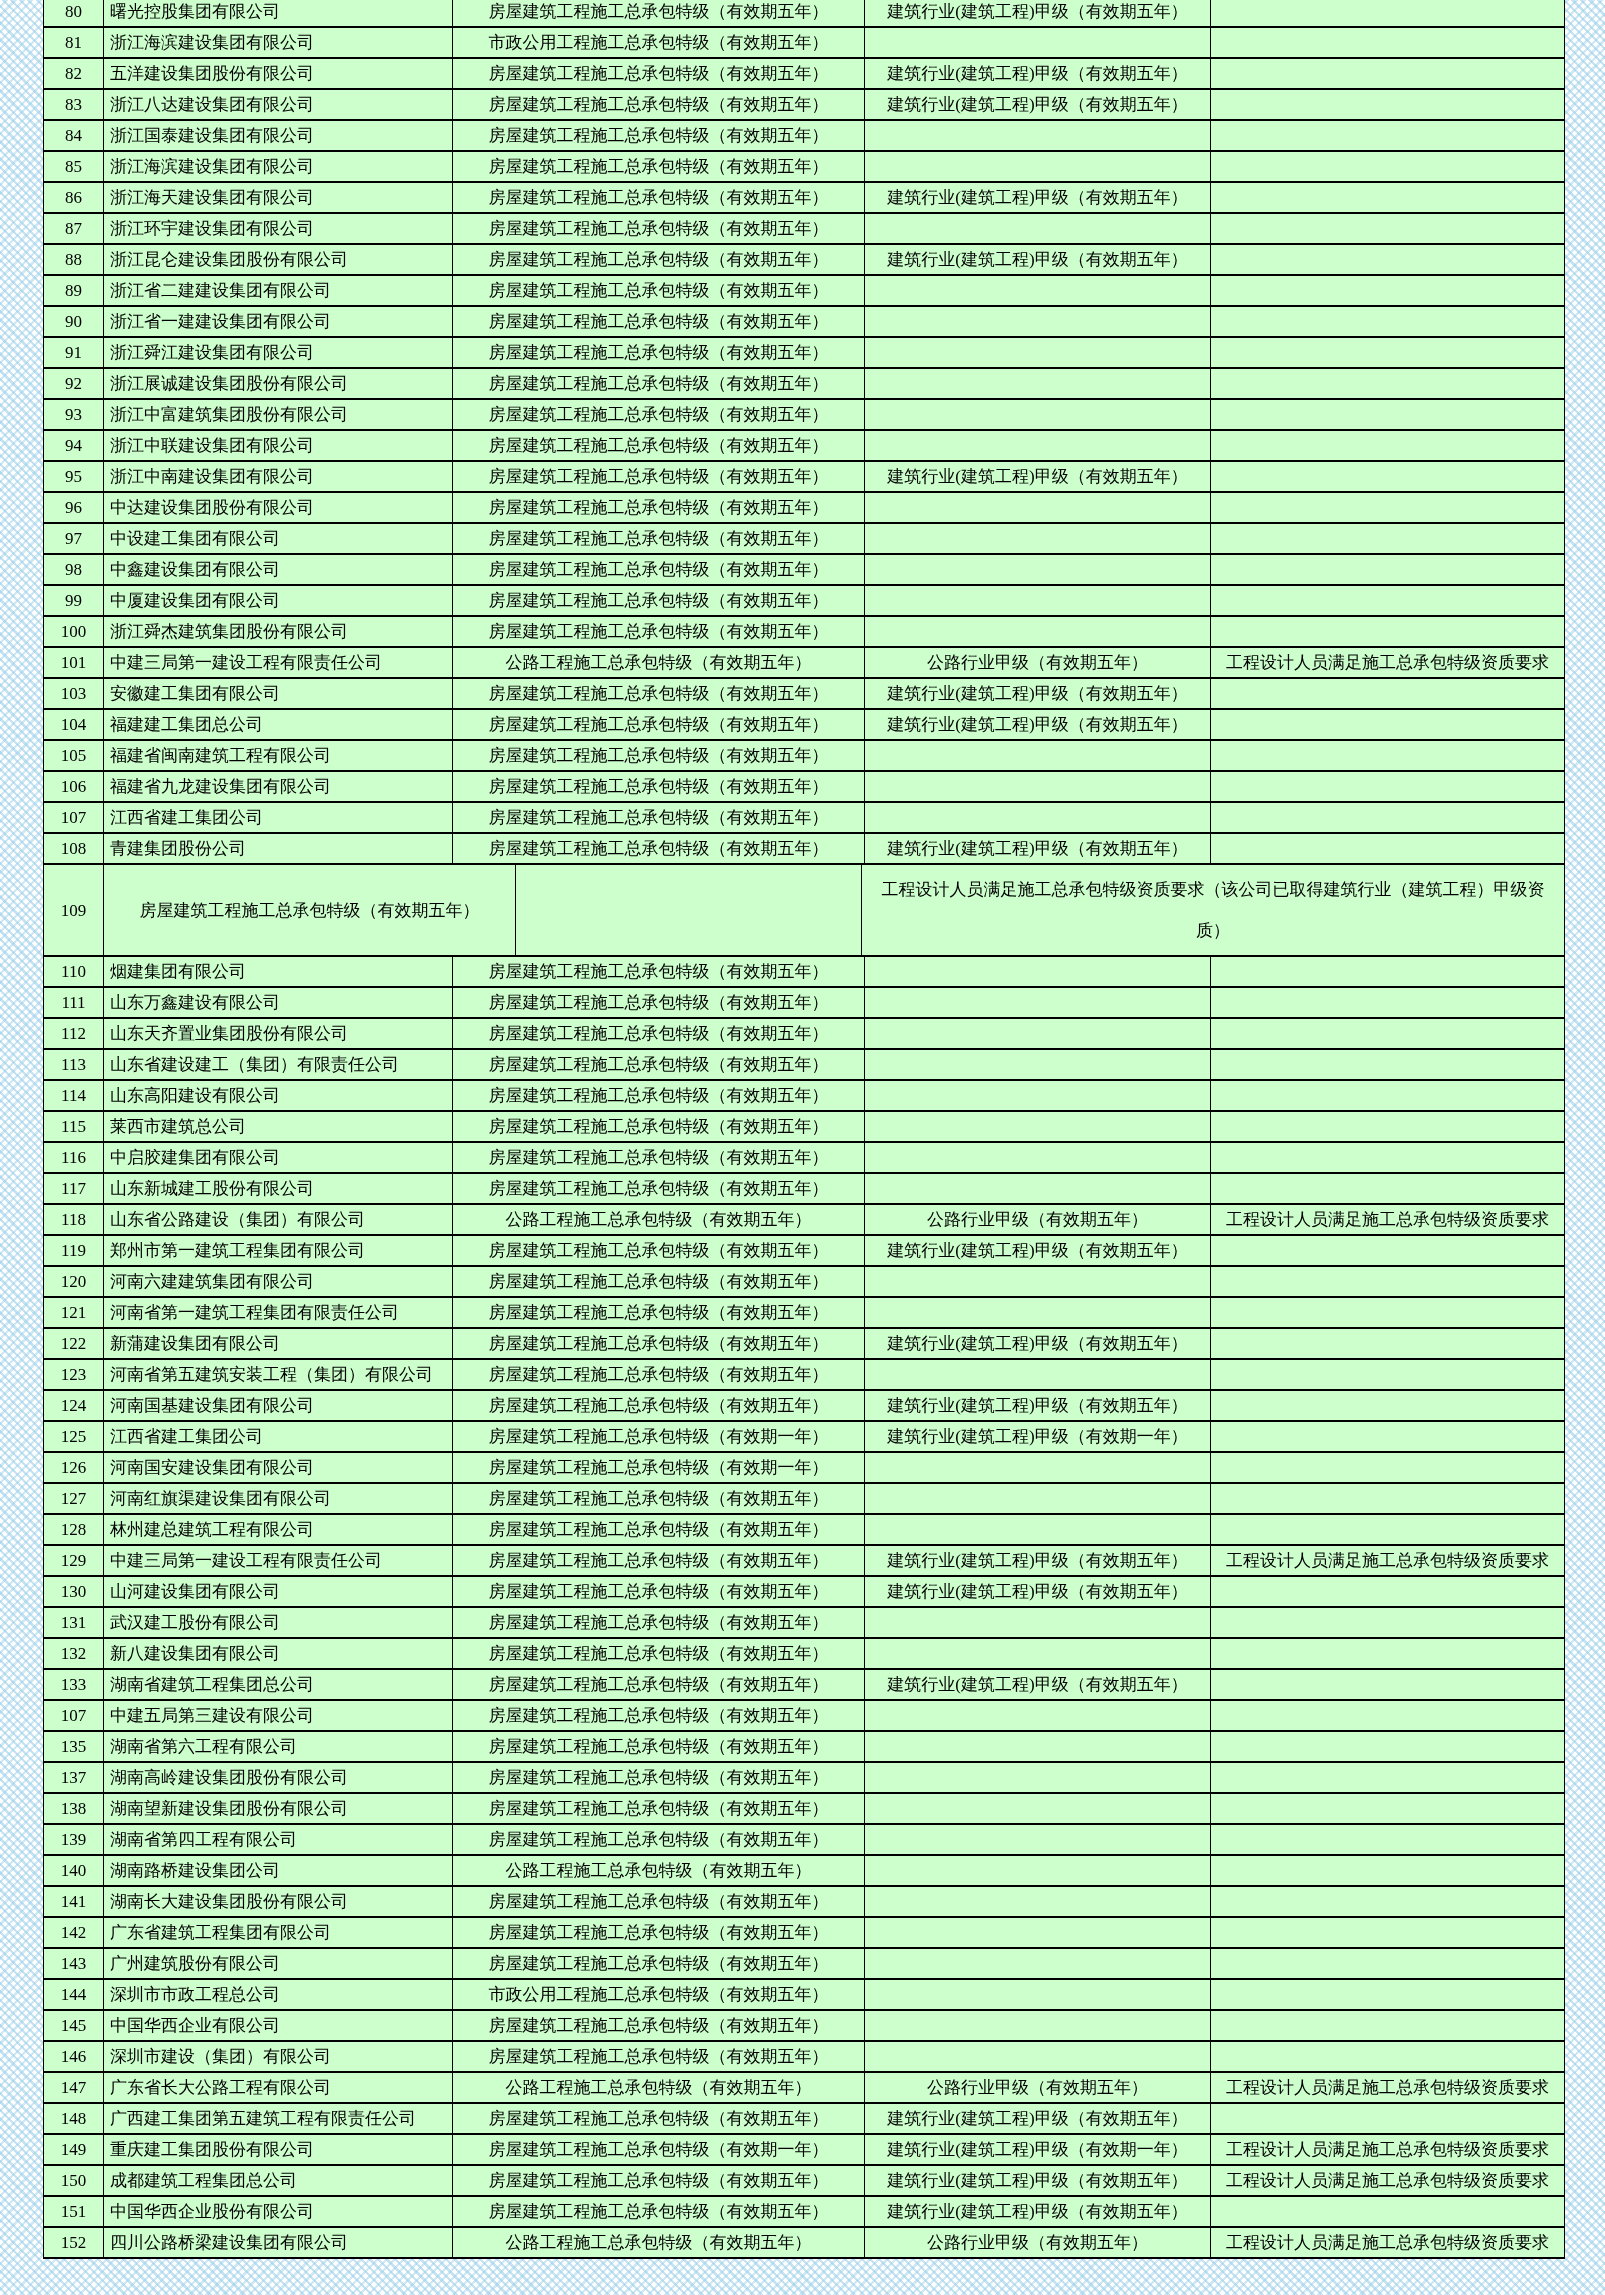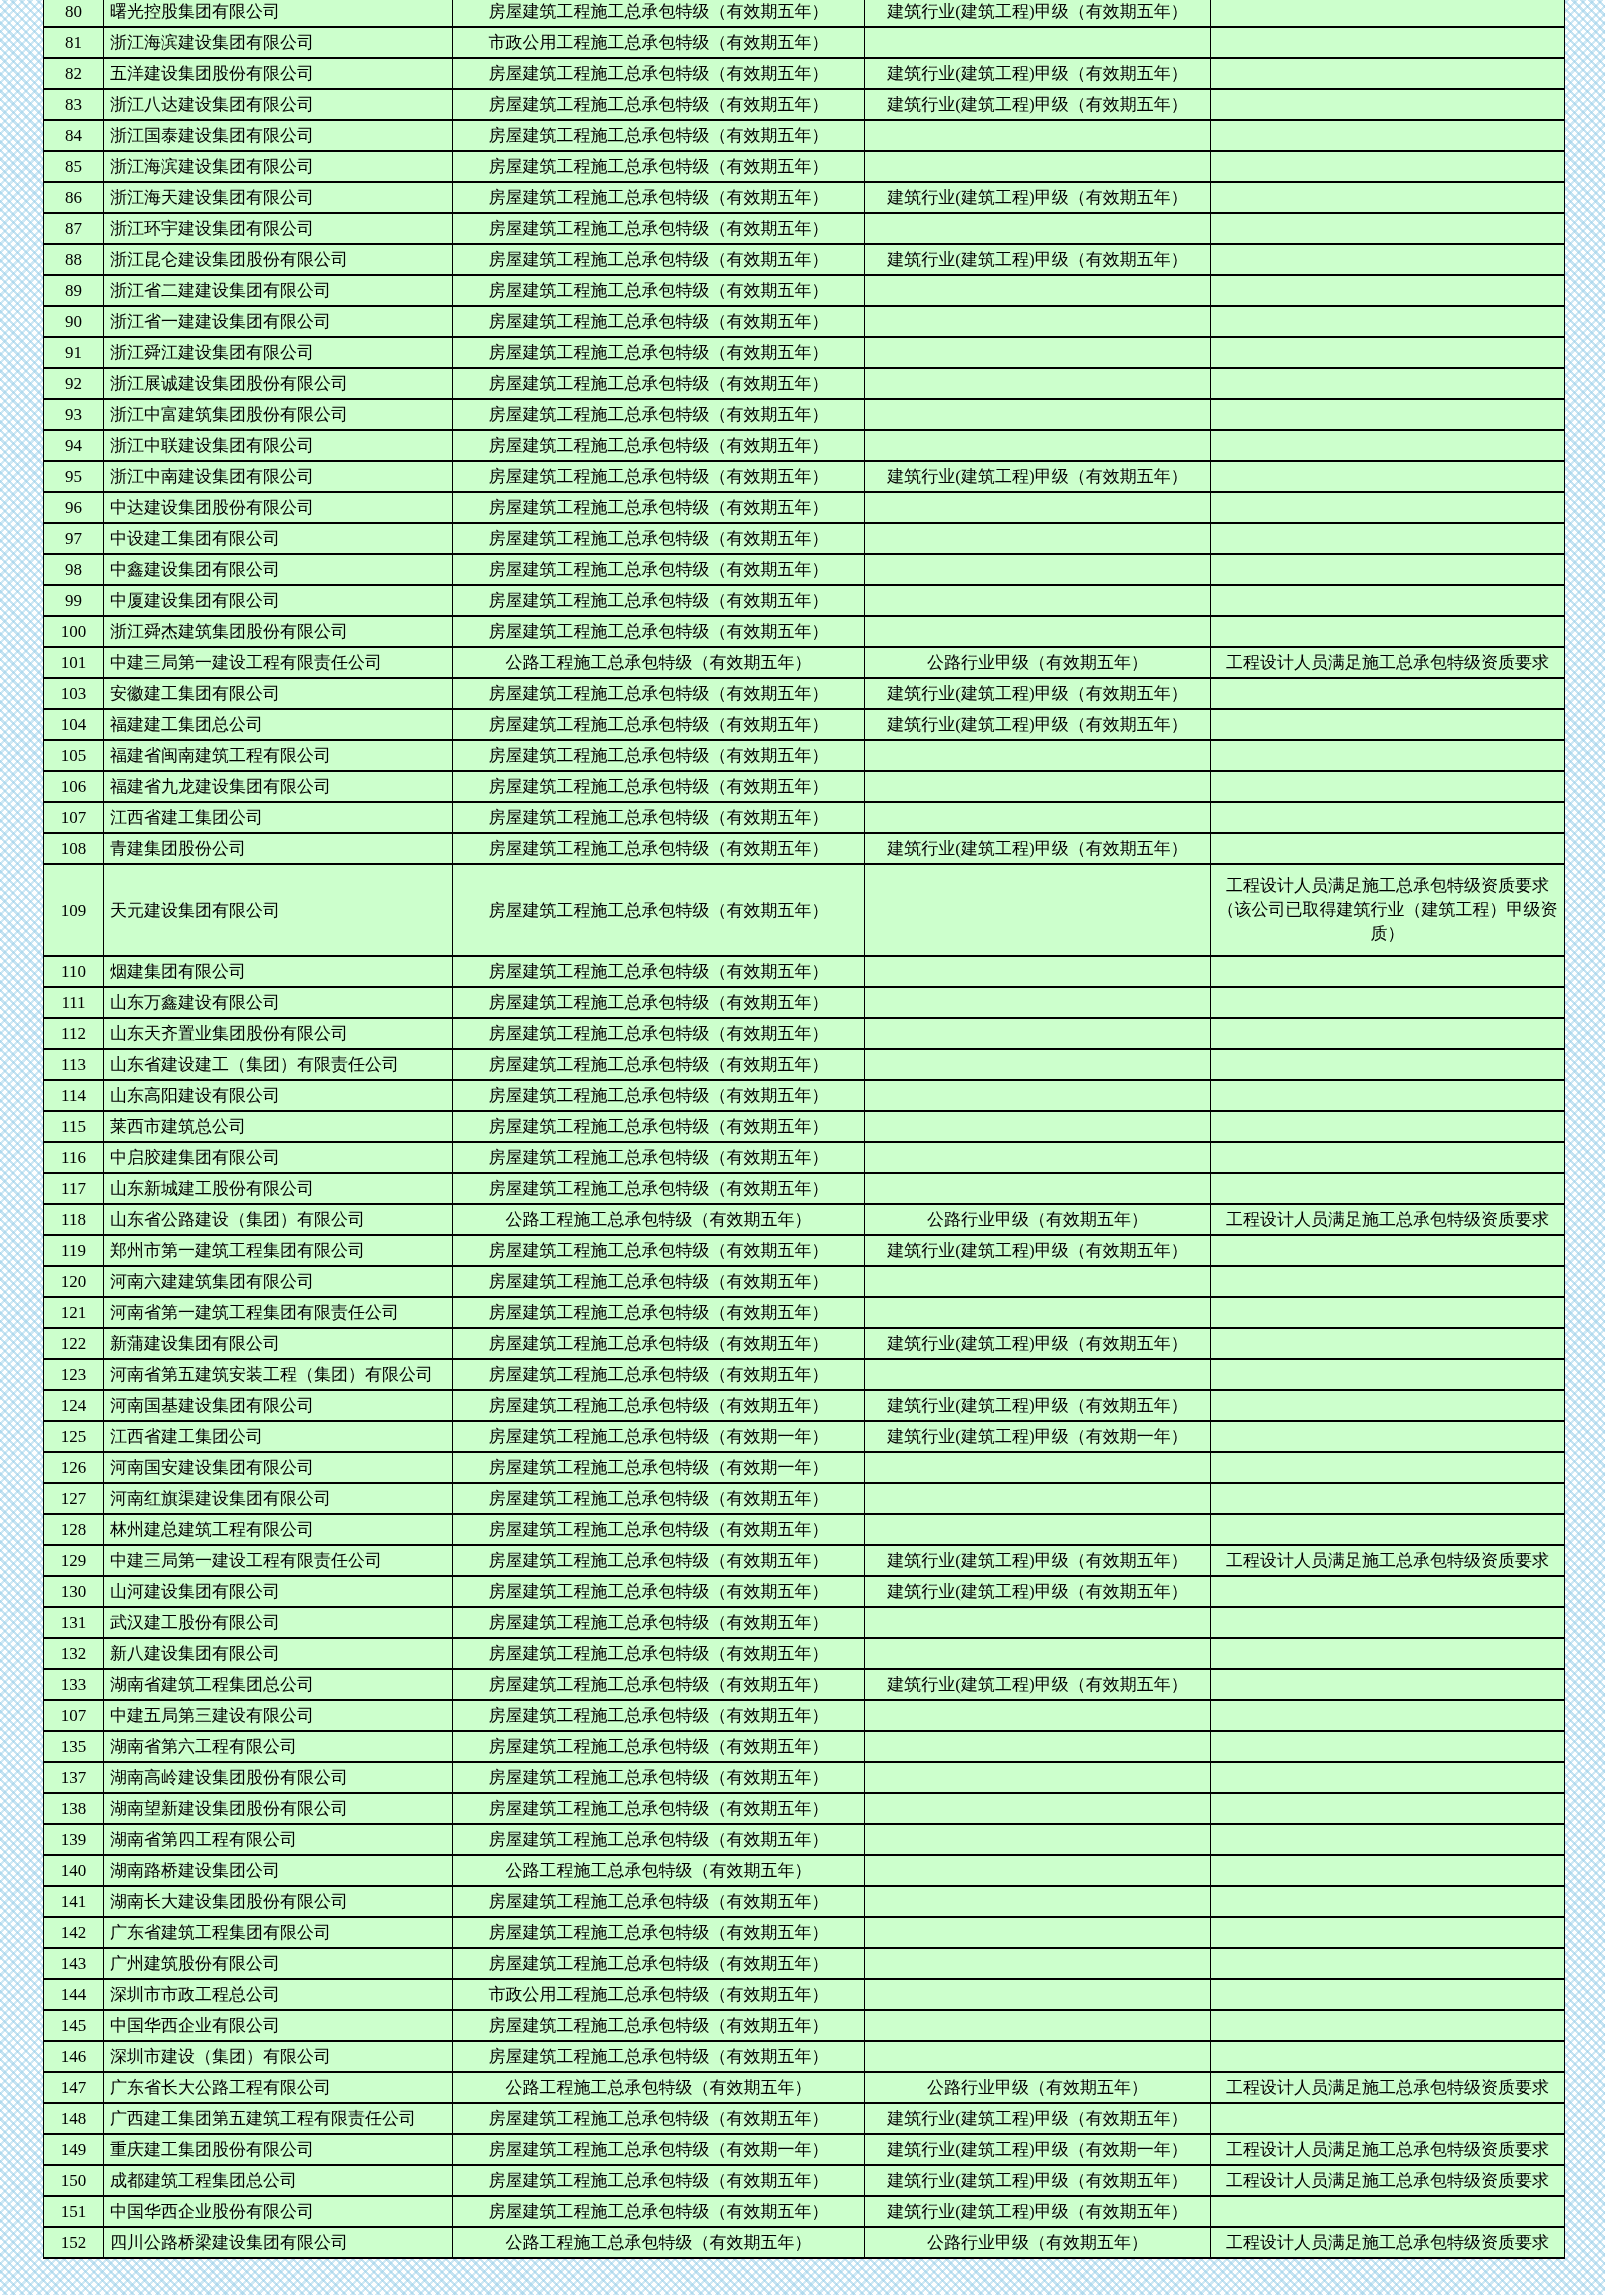--- a/index.html
+++ b/index.html
@@ -63,21 +63,21 @@
     border-right:1.4px solid #000;
     justify-content:center;
     text-align:center;
   }
   .c-notes{
     flex:1;
     justify-content:center;
     text-align:center;
     padding:0 2.8px;
   }
-  .trow.tall .c-notes{line-height:24px;}
+  .trow.tall .c-notes{line-height:41px;}
 </style>
 </head>
 <body>
 
 <div class="page">
   <div class="qual-table" id="qual-table">
       <div class="trow">
         <div class="cell c-no">80</div>
         <div class="cell c-company">曙光控股集团有限公司</div>
         <div class="cell c-q1">房屋建筑工程施工总承包特级（有效期五年）</div>
@@ -268,21 +268,20 @@
       </div>
       <div class="trow">
         <div class="cell c-no">108</div>
         <div class="cell c-company">青建集团股份公司</div>
         <div class="cell c-q1">房屋建筑工程施工总承包特级（有效期五年）</div>
         <div class="cell c-q2">建筑行业(建筑工程)甲级（有效期五年）</div>
         <div class="cell c-notes"></div>
       </div>
       <div class="trow tall">
         <div class="cell c-no">109</div>
-        <div class="cell c-company">天元建设集团有限公司</div>
         <div class="cell c-q1">房屋建筑工程施工总承包特级（有效期五年）</div>
         <div class="cell c-q2"></div>
         <div class="cell c-notes">工程设计人员满足施工总承包特级资质要求（该公司已取得建筑行业（建筑工程）甲级资质）</div>
       </div>
       <div class="trow">
         <div class="cell c-no">110</div>
         <div class="cell c-company">烟建集团有限公司</div>
         <div class="cell c-q1">房屋建筑工程施工总承包特级（有效期五年）</div>
         <div class="cell c-q2"></div>
         <div class="cell c-notes"></div>

